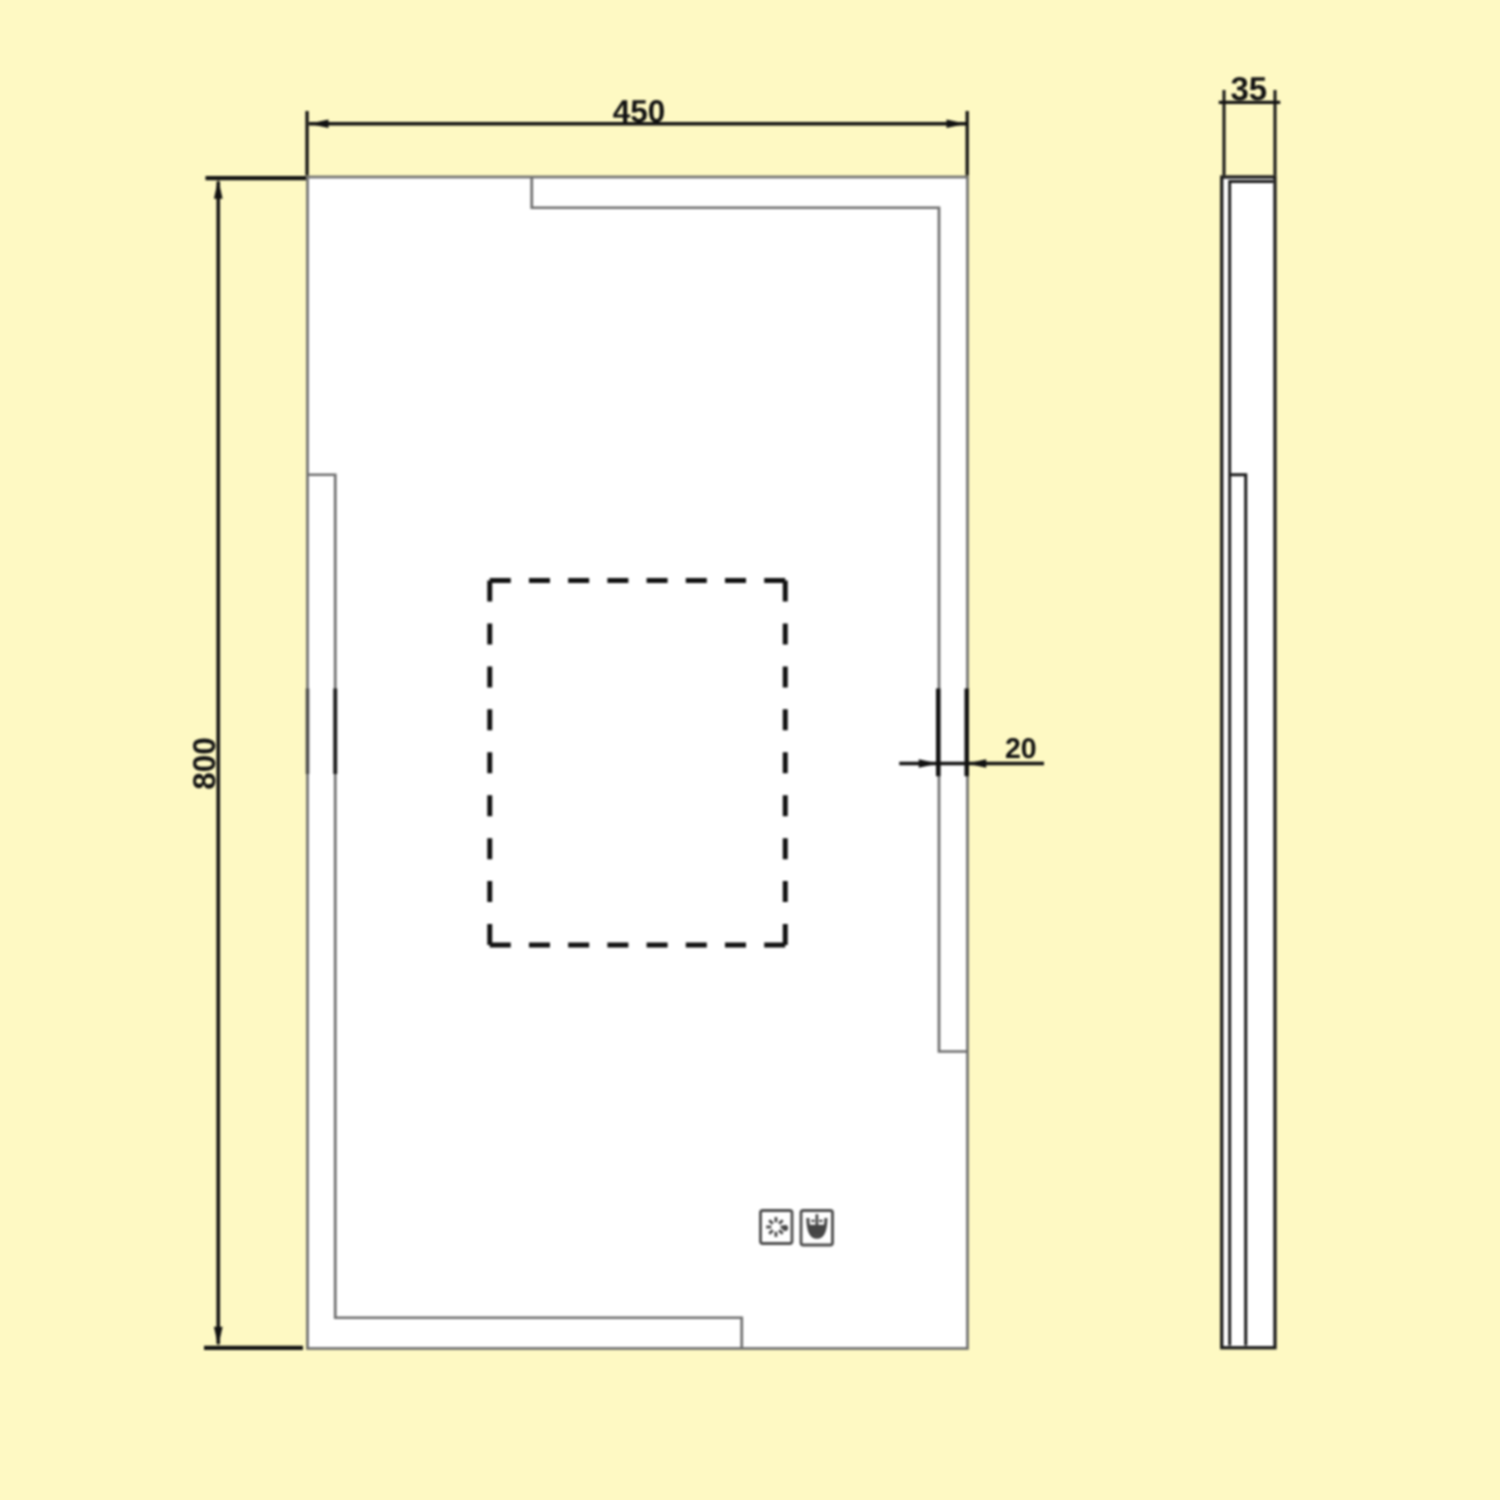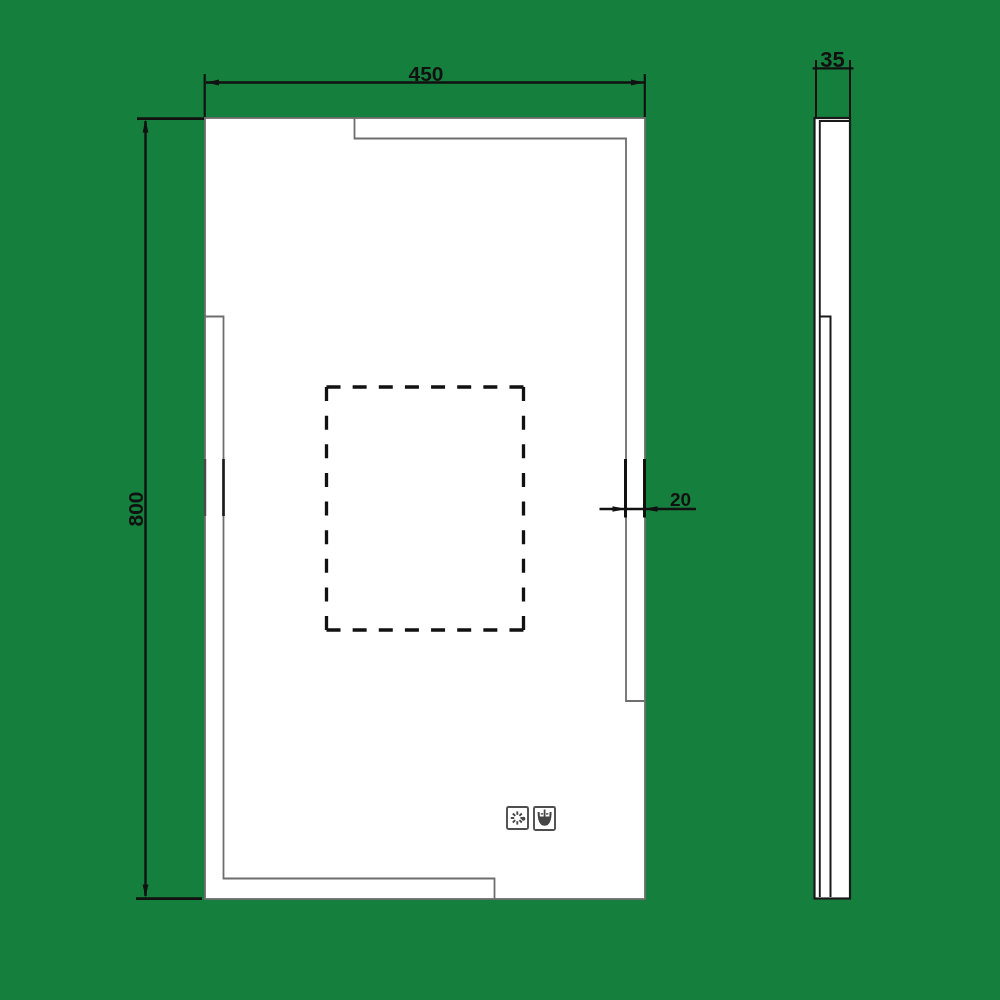--- a/index.html
+++ b/index.html
@@ -1,16 +1,16 @@
 <!DOCTYPE html>
 <html><head>
 <meta charset="utf-8">
 <style>
   html,body{margin:0;padding:0;background:#ffffff;}
-  #canvas{width:1000px;height:1000px;position:relative;background:#15803d;}
+  #canvas{width:1000px;height:1000px;position:relative;background:#fef9c3;}
   svg{display:block;filter:blur(0.55px);}
   text{font-family:"Liberation Sans", sans-serif;font-weight:bold;fill:#111;}
 </style>
 </head>
 <body>
 <div id="canvas">
 <svg width="1000" height="1000" viewBox="0 0 1000 1000">
 
   <rect x="205" y="118" width="440" height="781" fill="#ffffff" stroke="#6e6e6e" stroke-width="1.8"></rect>
 

